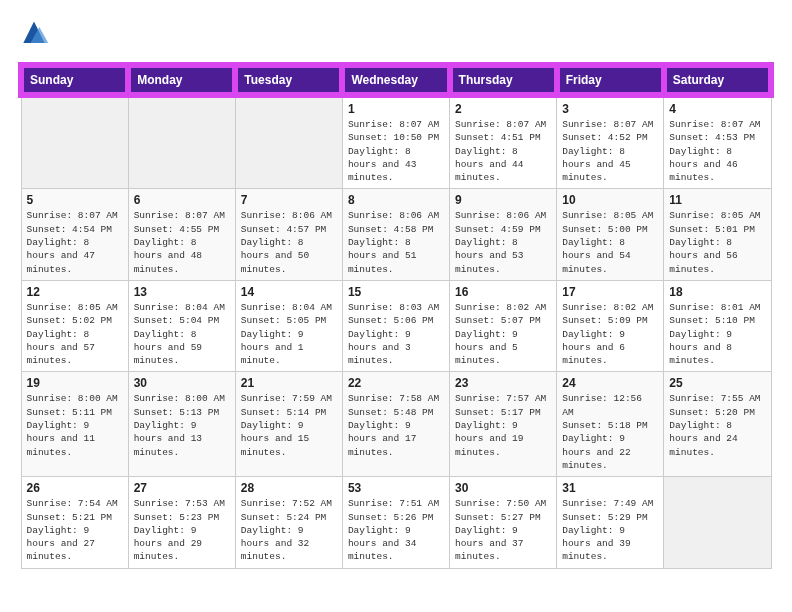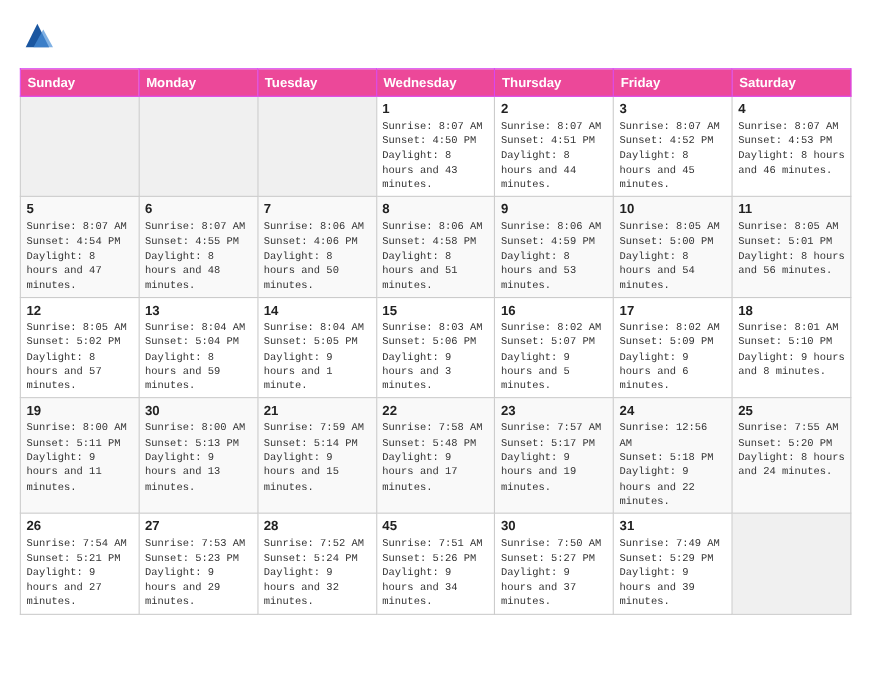--- a/index.html
+++ b/index.html
@@ -55,26 +55,26 @@
     .calendar-subtitle {
       font-size: 14px;
       color: #444;
     }
     .calendar {
       width: 100%;
       border-collapse: collapse;
       border: 1px solid #ccc;
     }
     .calendar th {
-      background: #ec4899;
+      background: #4c1d95;
       color: #fff;
       font-size: 12px;
       font-weight: bold;
       padding: 5px 6px;
-      border: 1px solid #d946ef;
+      border: 6px solid #d946ef;
       text-align: left;
     }
     .calendar td {
       border: 1px solid #ccc;
       vertical-align: top;
       padding: 4px 5px;
       width: calc(100% / 7);
       min-height: 80px;
       background: #fff;
     }
@@ -134,21 +134,21 @@
           <th>Saturday</th>
         </tr>
     </thead>
     <tbody id="calendar-body">
     <tr>
           <td class="empty-cell"></td>
           <td class="empty-cell"></td>
           <td class="empty-cell"></td>
           <td>
             <span class="day-num">1</span>
-            <div class="day-info"><span>Sunrise: 8:07 AM</span><br><span>Sunset: 4:50 PM</span><br><span>Daylight: 8 hours and 43 minutes.</span></div>
+            <div class="day-info"><span>Sunrise: 8:07 AM</span><br><span>Sunset: 10:50 PM</span><br><span>Daylight: 8 hours and 43 minutes.</span></div>
           </td>
           <td>
             <span class="day-num">2</span>
             <div class="day-info"><span>Sunrise: 8:07 AM</span><br><span>Sunset: 4:51 PM</span><br><span>Daylight: 8 hours and 44 minutes.</span></div>
           </td>
           <td>
             <span class="day-num">3</span>
             <div class="day-info"><span>Sunrise: 8:07 AM</span><br><span>Sunset: 4:52 PM</span><br><span>Daylight: 8 hours and 45 minutes.</span></div>
           </td>
           <td>
@@ -160,21 +160,21 @@
           <td>
             <span class="day-num">5</span>
             <div class="day-info"><span>Sunrise: 8:07 AM</span><br><span>Sunset: 4:54 PM</span><br><span>Daylight: 8 hours and 47 minutes.</span></div>
           </td>
           <td>
             <span class="day-num">6</span>
             <div class="day-info"><span>Sunrise: 8:07 AM</span><br><span>Sunset: 4:55 PM</span><br><span>Daylight: 8 hours and 48 minutes.</span></div>
           </td>
           <td>
             <span class="day-num">7</span>
-            <div class="day-info"><span>Sunrise: 8:06 AM</span><br><span>Sunset: 4:06 PM</span><br><span>Daylight: 8 hours and 50 minutes.</span></div>
+            <div class="day-info"><span>Sunrise: 8:06 AM</span><br><span>Sunset: 4:57 PM</span><br><span>Daylight: 8 hours and 50 minutes.</span></div>
           </td>
           <td>
             <span class="day-num">8</span>
             <div class="day-info"><span>Sunrise: 8:06 AM</span><br><span>Sunset: 4:58 PM</span><br><span>Daylight: 8 hours and 51 minutes.</span></div>
           </td>
           <td>
             <span class="day-num">9</span>
             <div class="day-info"><span>Sunrise: 8:06 AM</span><br><span>Sunset: 4:59 PM</span><br><span>Daylight: 8 hours and 53 minutes.</span></div>
           </td>
           <td>
@@ -253,21 +253,21 @@
           </td>
           <td>
             <span class="day-num">27</span>
             <div class="day-info"><span>Sunrise: 7:53 AM</span><br><span>Sunset: 5:23 PM</span><br><span>Daylight: 9 hours and 29 minutes.</span></div>
           </td>
           <td>
             <span class="day-num">28</span>
             <div class="day-info"><span>Sunrise: 7:52 AM</span><br><span>Sunset: 5:24 PM</span><br><span>Daylight: 9 hours and 32 minutes.</span></div>
           </td>
           <td>
-            <span class="day-num">45</span>
+            <span class="day-num">53</span>
             <div class="day-info"><span>Sunrise: 7:51 AM</span><br><span>Sunset: 5:26 PM</span><br><span>Daylight: 9 hours and 34 minutes.</span></div>
           </td>
           <td>
             <span class="day-num">30</span>
             <div class="day-info"><span>Sunrise: 7:50 AM</span><br><span>Sunset: 5:27 PM</span><br><span>Daylight: 9 hours and 37 minutes.</span></div>
           </td>
           <td>
             <span class="day-num">31</span>
             <div class="day-info"><span>Sunrise: 7:49 AM</span><br><span>Sunset: 5:29 PM</span><br><span>Daylight: 9 hours and 39 minutes.</span></div>
           </td>

